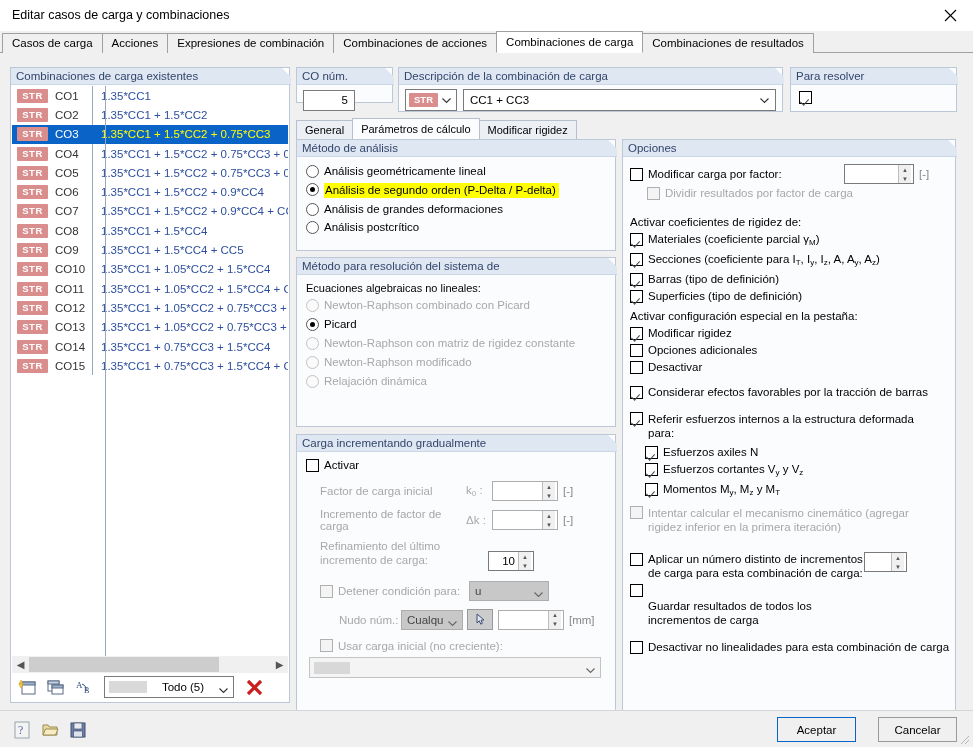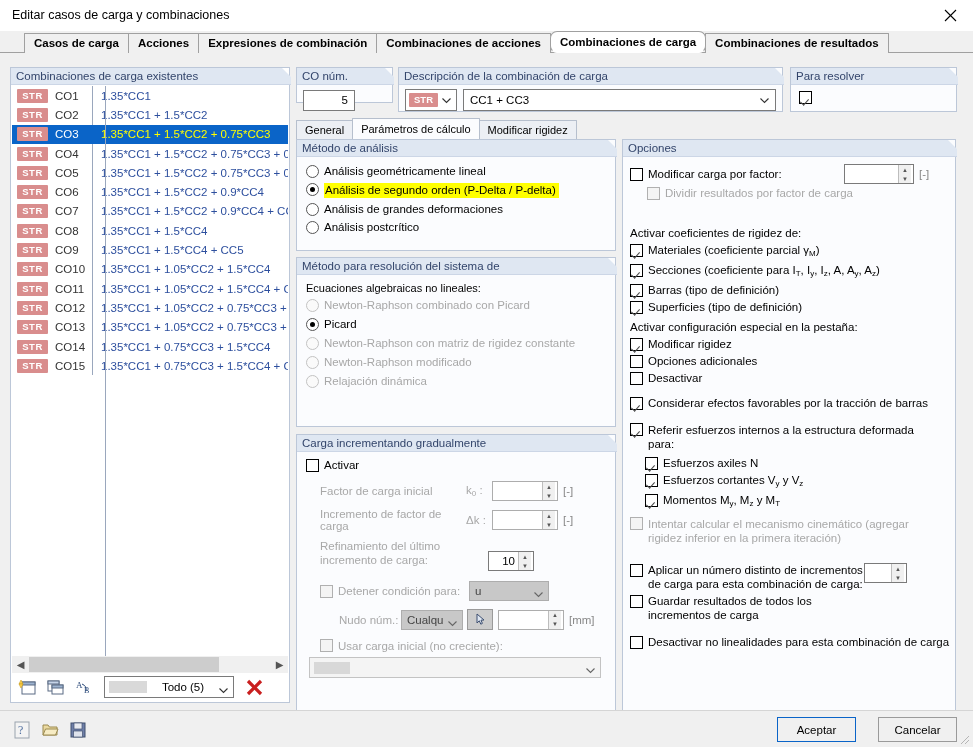--- a/index.html
+++ b/index.html
@@ -22,36 +22,35 @@
   .close-btn{
     position:absolute; right:0; top:0; width:46px; height:31px;
     display:flex; align-items:center; justify-content:center;
     cursor:pointer; color:#000;
   }
   .close-btn svg{ display:block; }
 
   
   .tabstrip{
     height:22px; background:#f0f0f0; display:flex; align-items:flex-end;
-    padding-left:24px; position:relative;font-weight:bold;
+    padding-left:2px; position:relative;
   }
   .tabstrip::after{
     content:""; position:absolute; left:0; right:0; bottom:0; height:1px;
     background:#a0a0a0;
   }
   .tab{
     height:20px; line-height:19px; padding:0 9px; background:#f0f0f0;
     border:1px solid #a0a0a0; border-bottom:none; margin-right:-1px;
     font-size:11.5px; color:#000; cursor:pointer; position:relative; z-index:1;
     border-radius:1px 1px 0 0;
   }
   .tab.active{
     background:#ffffff; height:22px; line-height:21px; z-index:3;
     border-bottom:1px solid #ffffff;
-    border-radius:7px;
   }
 
   
   .content{
     position:absolute; left:0; right:0; top:61px; bottom:37px;
     background:#f0f0f0;
   }
 
   
   .gbox{ position:absolute; border:1px solid #bcc7d8; background:#fbfcfe; }
@@ -650,21 +649,21 @@
         <div class="spin" style="width:70px;">
           <div class="val"></div>
           <div class="btns">
               <span>▲</span>
               <span>▼</span>
             </div>
         </div>
         <div class="unit">[-]</div>
       </div>
 
-      <div class="opt indent1" style="margin-bottom:27px;">
+      <div class="opt indent1" style="margin-bottom:16px;">
         <span class="cb dis"></span>
         <span class="lbl dimmed">Dividir resultados por factor de carga</span>
       </div>
 
       <div style="margin-bottom:5px;">Activar coeficientes de rigidez de:</div>
       <div id="stiffness-items">
           <div class="opt">
             <span class="cb checked"></span>
             <span class="lbl">Materiales (coeficiente parcial γ<sub>M</sub>)</span>
           </div>
@@ -734,21 +733,21 @@
           <div class="val"></div>
           <div class="btns">
               <span>▲</span>
               <span>▼</span>
             </div>
         </div>
       </div>
 
       <div class="opt" style="margin-top:-1px;">
         <span class="cb" style="margin-top:1px;"></span>
-        <span class="lbl" style="width:220px;line-height:14px;">Guardar resultados de todos los incrementos de carga</span>
+        <span class="lbl" style="width:220px;line-height:14px;margin-top:16px;">Guardar resultados de todos los incrementos de carga</span>
       </div>
 
       <div class="opt" style="margin-top:14px;">
         <span class="cb"></span>
         <span class="lbl">Desactivar no linealidades para esta combinación de carga</span>
       </div>
 
     </div>
   </div>
 

